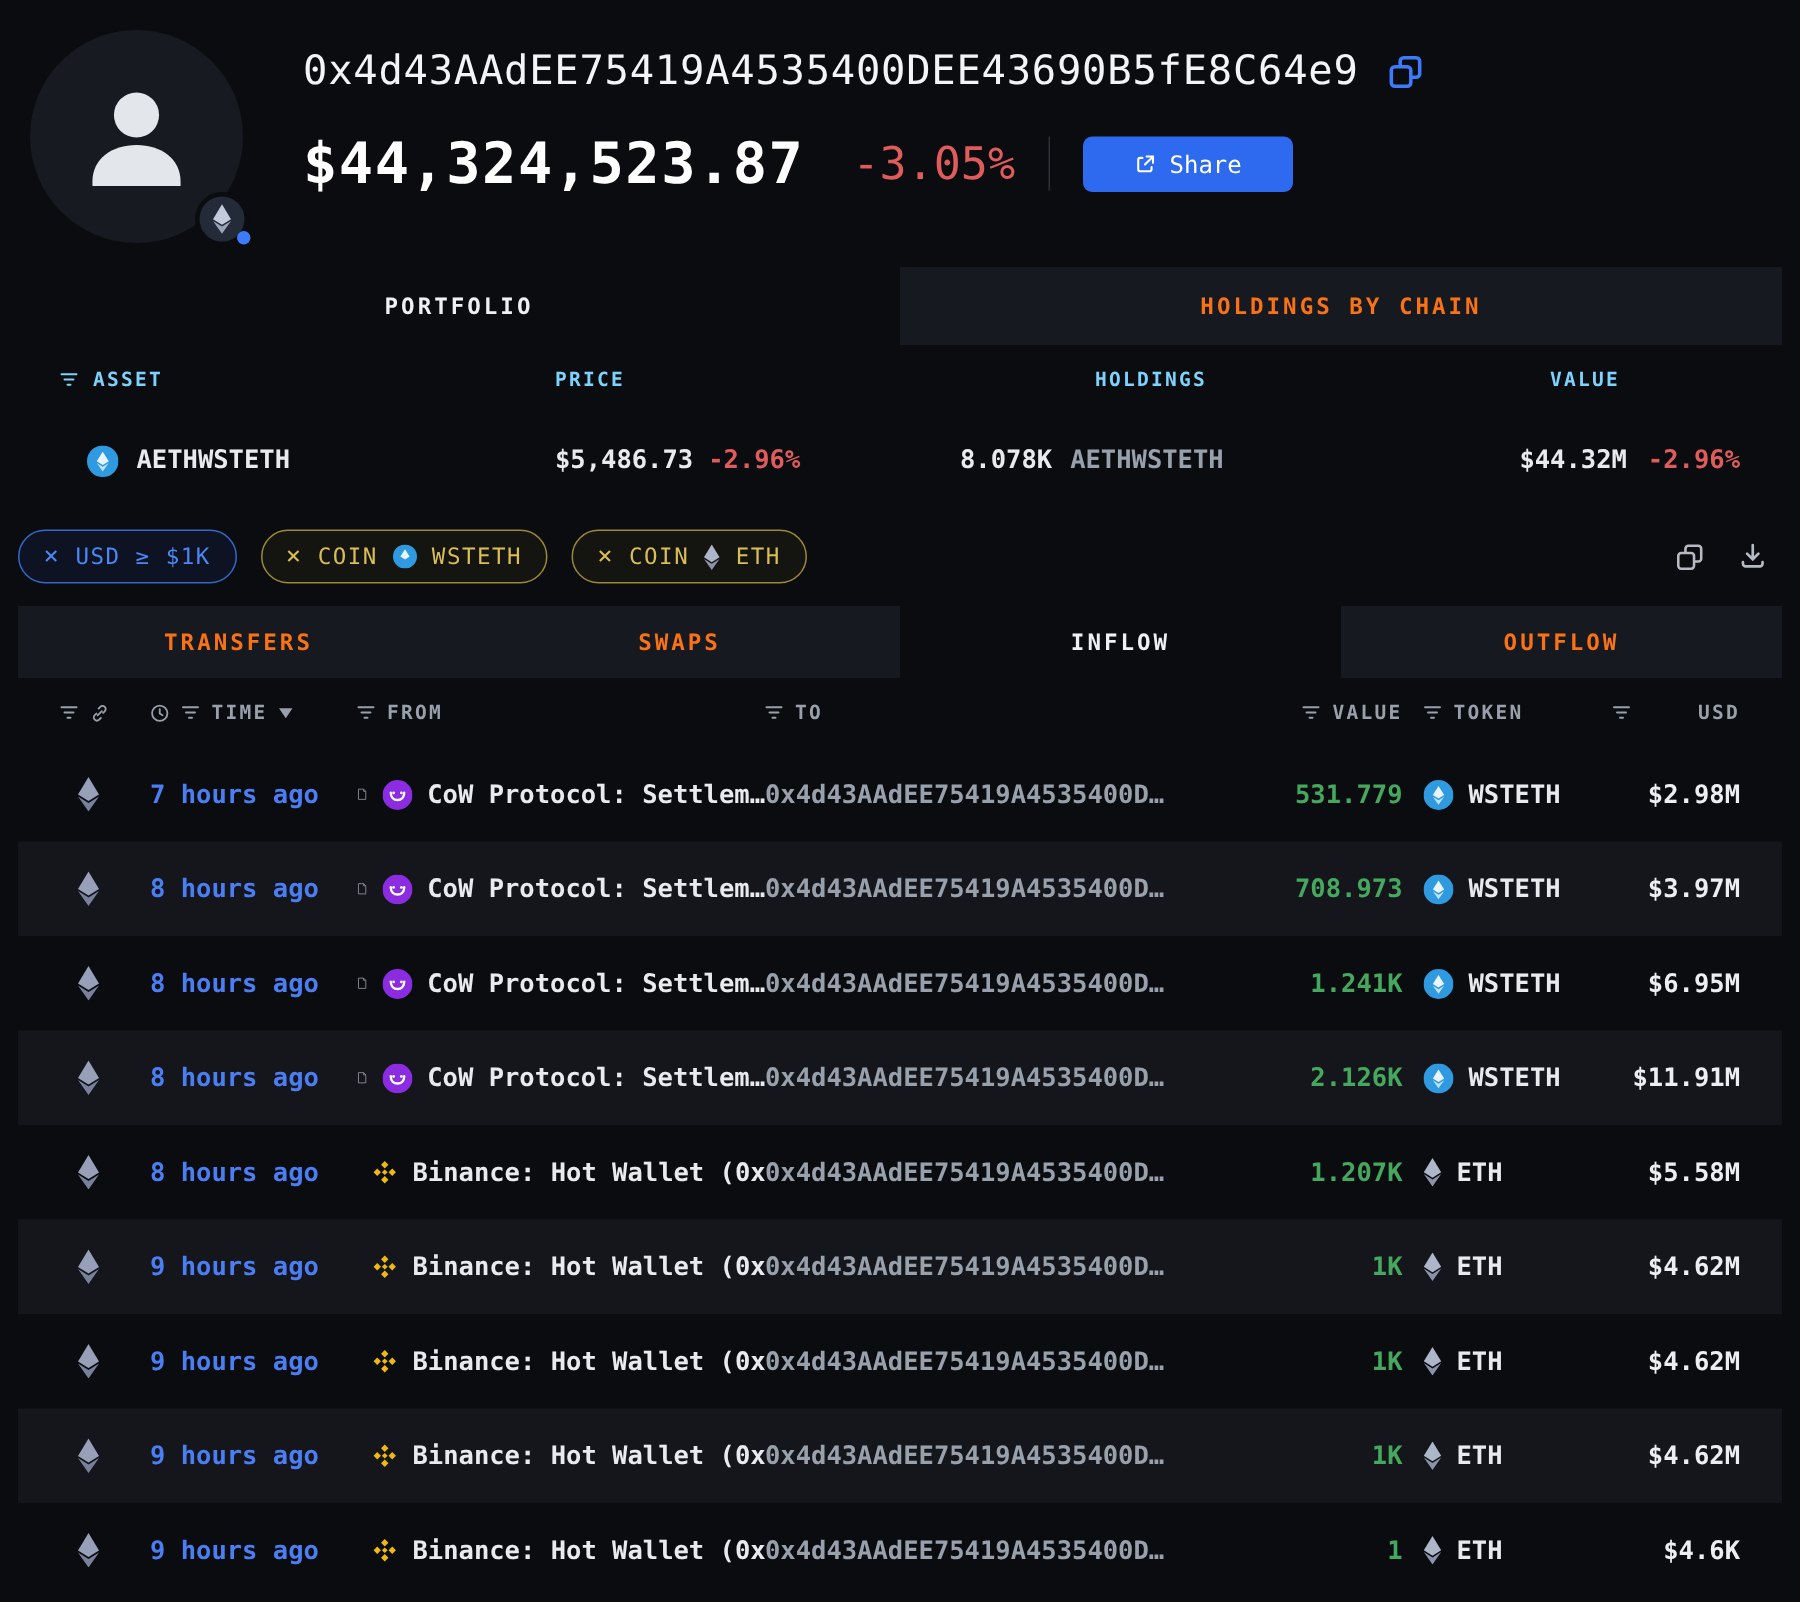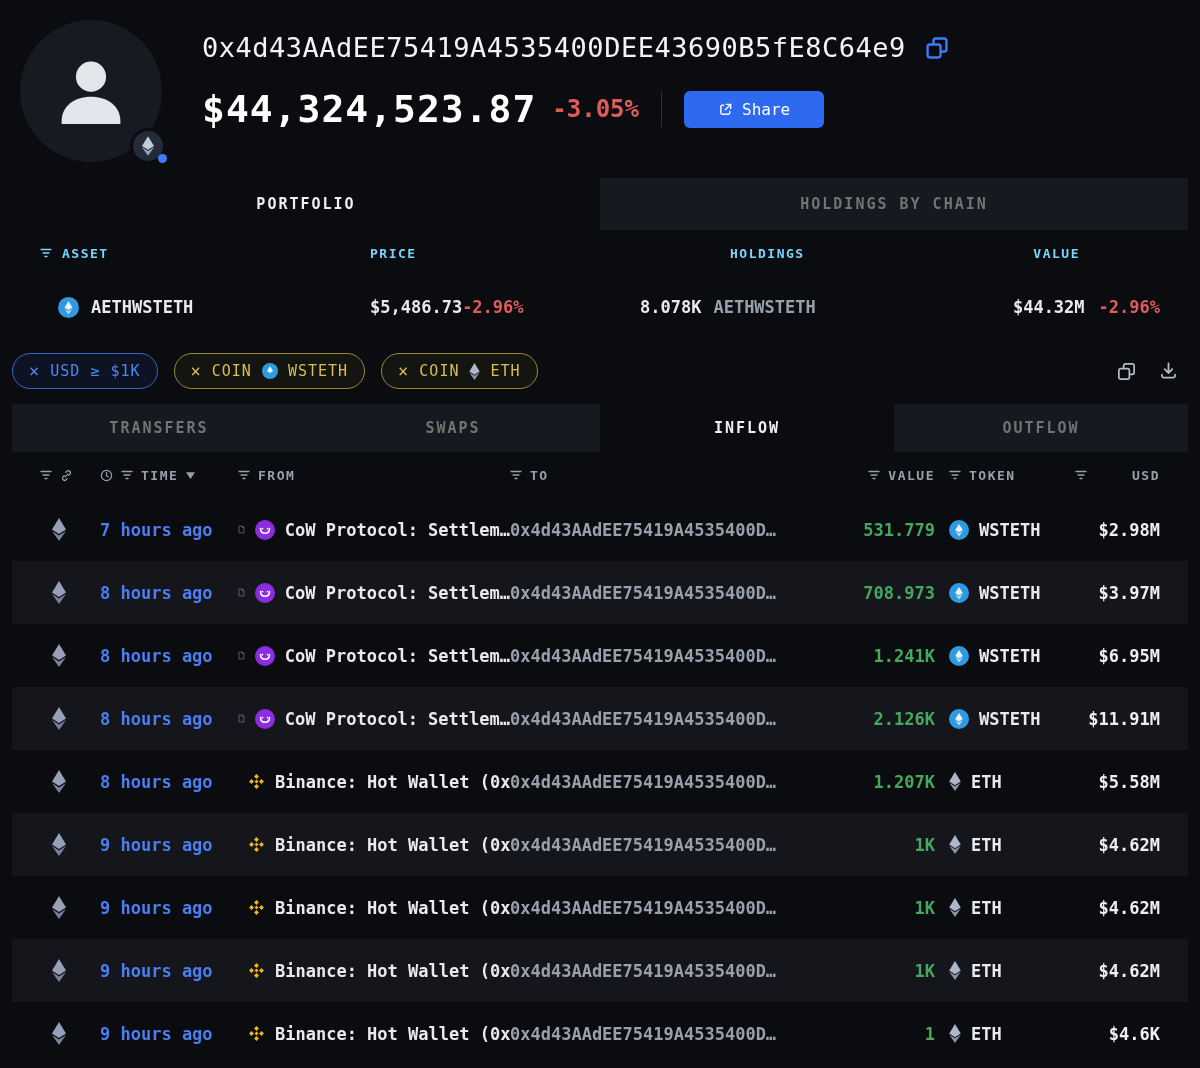--- a/index.html
+++ b/index.html
@@ -19,46 +19,46 @@
                  border-radius: 50%; background: #242b38; border: 3px solid #0a0c10;
                  display: flex; align-items: center; justify-content: center; }
   .badge-dot { position: absolute; right: -4px; bottom: -2px; width: 9px; height: 9px;
                border-radius: 50%; background: var(--accent_blue,#3e7bfa); }
   .profile-info { padding-top: 12px; }
   .address-row { display: flex; align-items: center; gap: 18px; }
   .address { font-size: 27px; letter-spacing: .5px; color: #f3f4f6; }
   .copy-btn { color: var(--accent_blue,#3e7bfa); display: flex; cursor: pointer; }
   .balance-row { margin-top: 24px; display: flex; align-items: center; }
   .balance { font-size: 38px; font-weight: bold; letter-spacing: 1px; color: #ffffff; }
-  .pct-change { font-size: 24px; color: var(--negative_red,#e05c5c); margin-left: 16px; font-weight: bold; }
+  .pct-change { font-size: 30px; color: var(--negative_red,#e05c5c); margin-left: 32px; }
   .vdiv { width: 1px; height: 36px; background: #2b2f38; margin: 0 22px; }
   .share-btn { background: var(--share_blue,#2e6af0); border: none; color: #fff;
                font-family: inherit; font-size: 16px; display: flex; gap: 9px; align-items: center;
                padding: 9px 34px; border-radius: 6px; cursor: pointer; }
 
   .section { margin: 0 12px; font-weight: bold; }
 
   
   .tabs { display: flex; }
   .tab { flex: 1; display: flex; align-items: center; justify-content: center;
-         background: #16191f; color: #737373; font-size: 15px; letter-spacing: 2px; cursor: pointer; }
+         background: #16191f; color: #f97316; font-size: 15px; letter-spacing: 2px; cursor: pointer; }
   .portfolio-tabs .tab { height: 52px; }
   .tx-tabs .tab { height: 48px; }
   .tab.active { background: transparent; color: #eef0f3; }
 
   
   .asset-head, .asset-row { display: grid; grid-template-columns: 330px 270px 1fr 310px;
                             padding: 0 28px; align-items: center; }
   .asset-head { height: 46px; color: #7dd3fc; font-size: 13px; letter-spacing: 1.5px; }
   .asset-head .th { display: flex; align-items: center; gap: 10px; }
   .h-holdings { padding-left: 90px; }
   .h-value { justify-content: flex-end; padding-right: 80px; }
   .asset-row { height: 62px; font-size: 17px; }
   .cell-asset { display: flex; align-items: center; gap: 12px; padding-left: 18px; }
-  .cell-price { display: flex; align-items: center; gap: 0; }
+  .cell-price { display: flex; align-items: center; gap: 10px; }
   .cell-holdings { display: flex; align-items: center; gap: 12px; padding-left: 0; }
   .cell-avalue { display: flex; align-items: center; justify-content: flex-end; gap: 14px; }
   .neg { color: var(--negative_red,#e05c5c); }
   .muted { color: #98a0ac; }
 
   
   .chips-row { display: flex; align-items: center; gap: 16px; margin: 14px 12px; height: 38px; }
   .chip { display: flex; align-items: center; gap: 10px; height: 36px; padding: 0 16px;
           border-radius: 18px; font-size: 15px; letter-spacing: 1px; cursor: default; }
   .chip .chip-x { font-size: 17px; cursor: pointer; }

